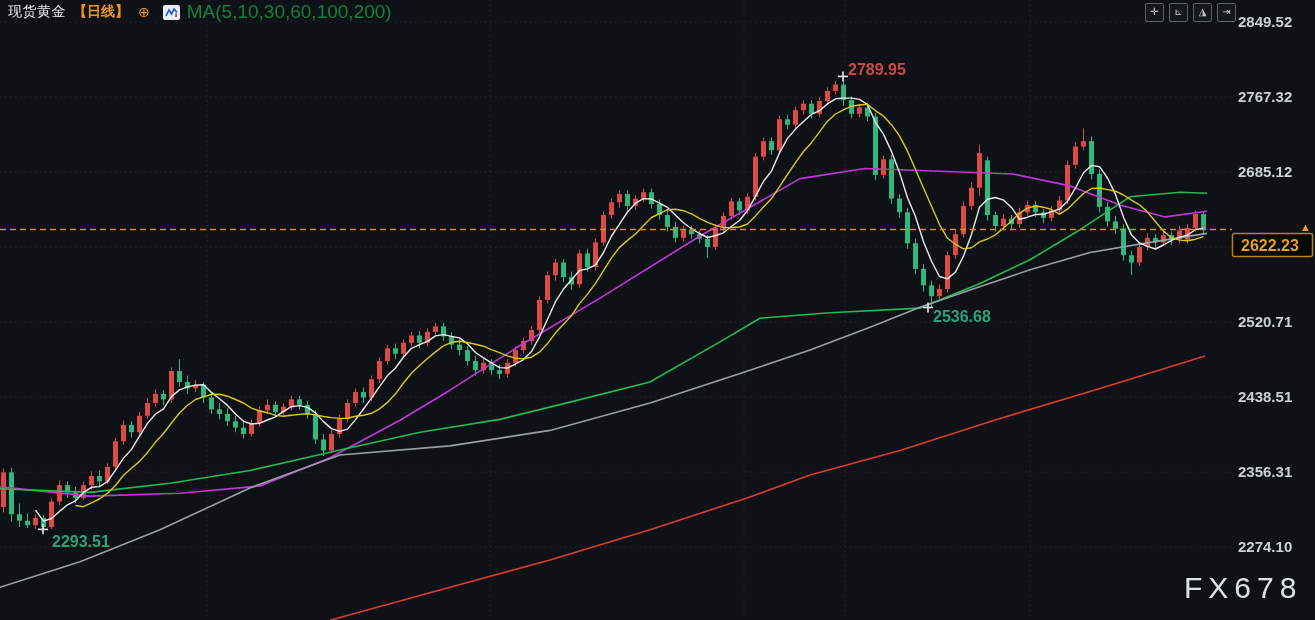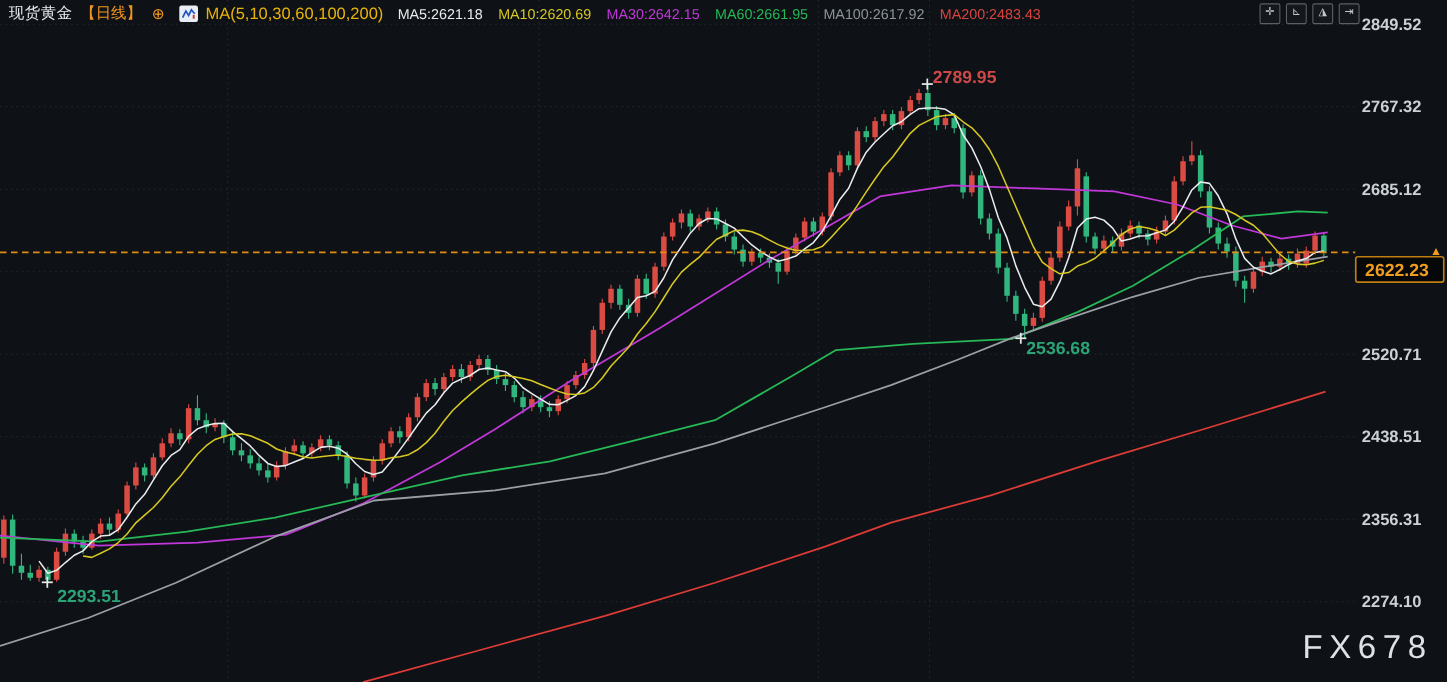--- a/index.html
+++ b/index.html
@@ -2,25 +2,25 @@
 <html><head>
 <meta charset="utf-8">
 <style>
   html,body{margin:0;padding:0;background:#0e1216;}
   #app{position:relative;width:1315px;height:620px;background:#0e1216;overflow:hidden;
        font-family:"Liberation Sans",sans-serif;}
   #chart{position:absolute;left:0;top:0;}
   #header{position:absolute;left:0;top:0;width:1315px;height:24px;display:flex;
           align-items:center;gap:13px;padding-left:8px;z-index:5;white-space:nowrap;}
   .sym{color:#e9ecee;font-size:14px;font-weight:normal;letter-spacing:.5px;}
-  .period{color:#f09522;font-size:14px;font-weight:normal;margin-left:-6px;}
+  .period{color:#f09522;font-size:14px;font-weight:bold;margin-left:-6px;}
   .plus{color:#f09522;font-size:14px;margin-left:-4px;cursor:pointer;}
   .mini-icon{display:inline-flex;width:17px;height:15px;background:#e8eef5;border-radius:2px;
              align-items:center;justify-content:center;}
-  .ma-group{color:#eab308;font-size:15px;margin-left:-6px;}
+  .ma-group{color:#15803d;font-size:19px;margin-left:-6px;}
   .ma-item{font-size:13px;}
   #toolbar{position:absolute;left:1145px;top:3px;display:flex;gap:5px;z-index:6;}
   .tool{width:17px;height:17px;border:1px solid #5a6067;border-radius:2px;color:#c3c8cd;
         font-size:10px;line-height:16px;text-align:center;cursor:pointer;background:#14181d;}
 </style>
 </head>
 <body>
 
 <div id="app">
   <svg id="chart" width="1315" height="620" viewBox="0 0 1315 620">
@@ -688,28 +688,20 @@
     <span class="sym">现货黄金</span>
     <span class="period">【日线】</span>
     <span class="plus">⊕</span>
     <span class="mini-icon">
       <svg width="13" height="11" viewBox="0 0 13 11">
         <polyline points="1,9 4,3 6.5,7 9,2 12,5.5" fill="none" stroke="#2457c5" stroke-width="1.6"></polyline>
         <rect x="10.2" y="6.5" width="1.8" height="3.5" fill="#d03a32"></rect>
       </svg>
     </span>
     <span class="ma-group">MA(5,10,30,60,100,200)</span>
-    <span id="ma-values" style="display:flex;gap:14px;">
-        <span class="ma-item" style="color: rgb(233, 235, 237);">MA5:2621.18</span>
-        <span class="ma-item" style="color: rgb(216, 200, 34);">MA10:2620.69</span>
-        <span class="ma-item" style="color: rgb(193, 55, 217);">MA30:2642.15</span>
-        <span class="ma-item" style="color: rgb(39, 184, 87);">MA60:2661.95</span>
-        <span class="ma-item" style="color: rgb(141, 148, 155);">MA100:2617.92</span>
-        <span class="ma-item" style="color: rgb(217, 68, 63);">MA200:2483.43</span>
-      </span>
   </div>
 
   <div id="toolbar">
       <span class="tool">✛</span>
       <span class="tool">⊾</span>
       <span class="tool">◮</span>
       <span class="tool">⇥</span>
     </div>
 </div>
 

